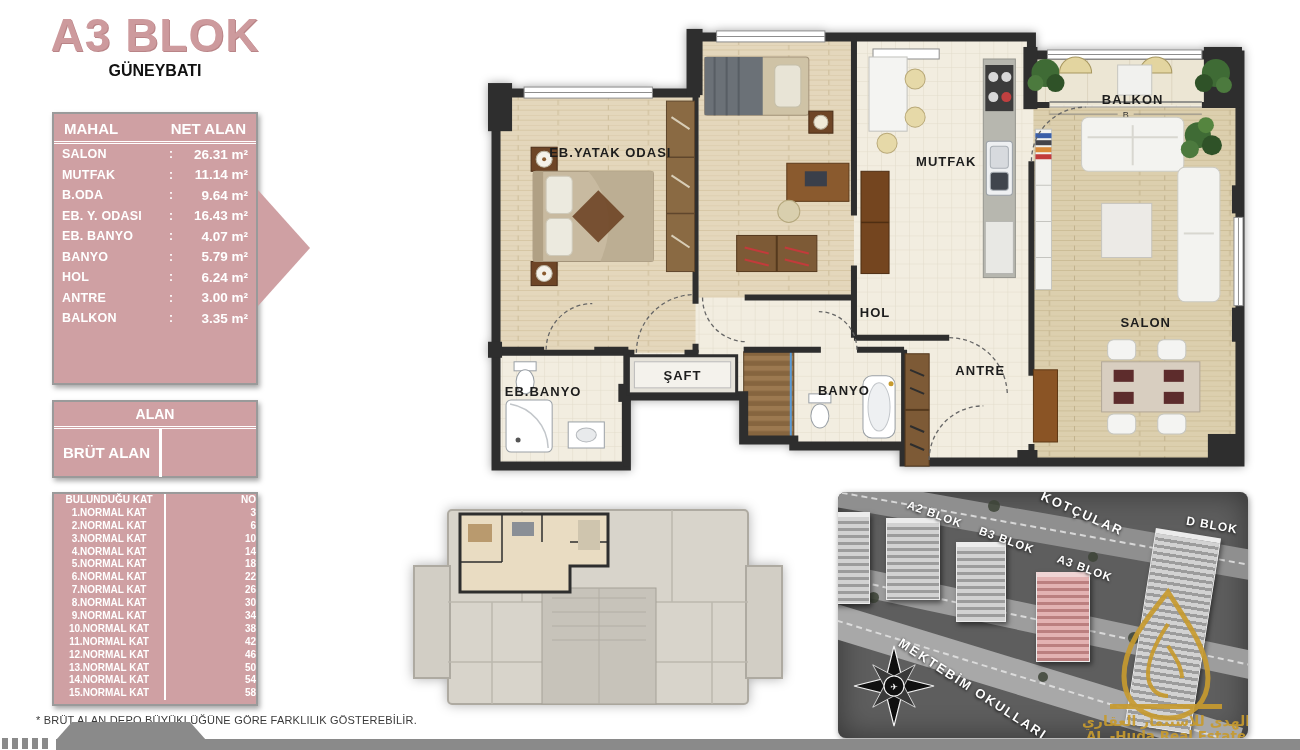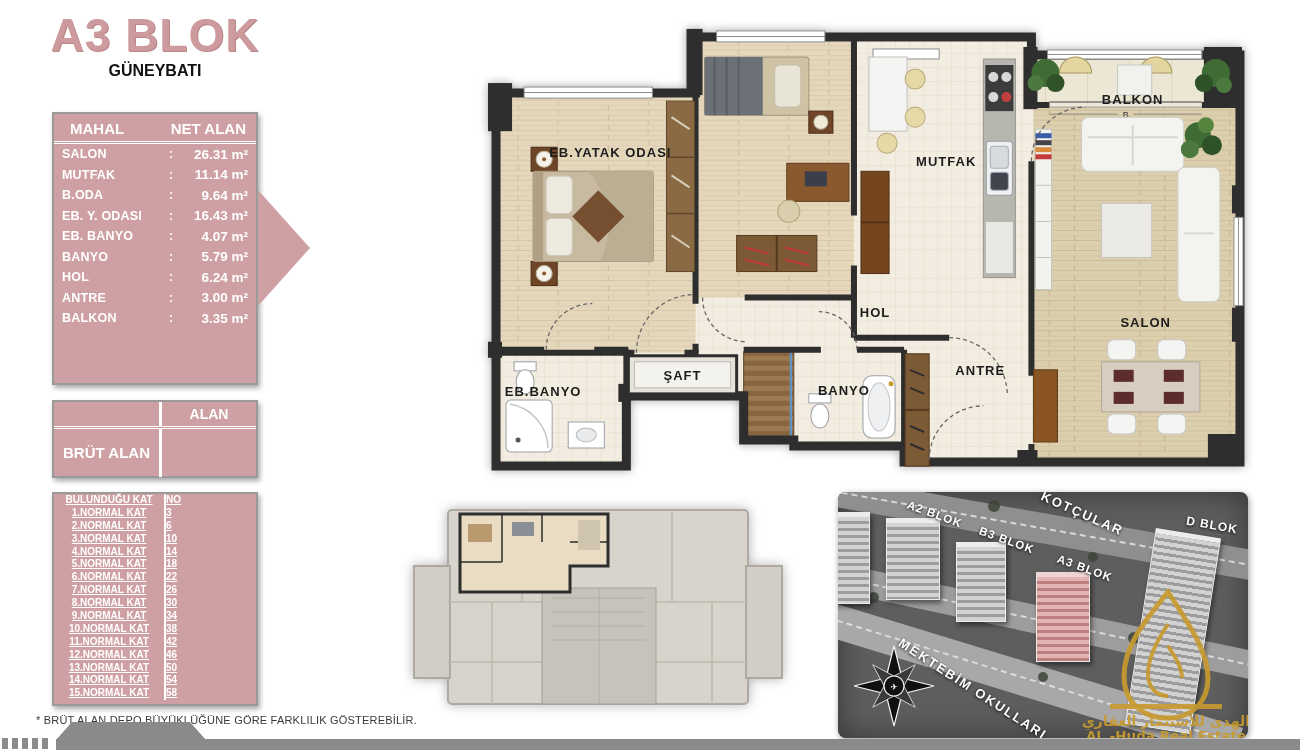--- a/index.html
+++ b/index.html
@@ -7,39 +7,39 @@
         font-family:"Liberation Sans","DejaVu Sans",sans-serif;}
   
   .title-block{position:absolute;left:30px;top:12px;width:250px;text-align:center;}
   .title-main{font-size:46px;line-height:46px;font-weight:bold;letter-spacing:1px;color:#cd9a9d;
               text-shadow:1px 1px 0 #b98487;}
   .title-sub{font-size:25px;line-height:26px;font-weight:bold;color:#cd9a9d;text-shadow:1px 1px 0 #b98487;}
   .title-orient{font-size:16px;font-weight:bold;color:#111;margin-top:4px;}
   .ptable{position:absolute;left:52px;width:206px;background:#cfa0a3;border:2px solid #9a9a9a;
           box-shadow:2px 3px 5px rgba(0,0,0,.35);color:#fff;box-sizing:border-box;}
   #net-table{top:112px;height:273px;}
-  #net-table .hd{display:flex;justify-content:space-between;padding:6px 10px 4px 16px;
+  #net-table .hd{display:flex;justify-content:space-between;padding:6px 10px 4px 10px;
                  font-weight:bold;font-size:15px;border-bottom:3px double #fff;}
   .net-row{display:flex;align-items:center;padding:0 8px;height:20.5px;font-weight:bold;}
   .net-row .lb{flex:1;font-size:12.5px;letter-spacing:.2px;}
   .net-row .cl{width:10px;font-size:12px;text-align:center;}
   .net-row .vl{width:72px;text-align:right;font-size:13.5px;}
   #net-arrow{position:absolute;left:258px;top:190px;width:52px;height:116px;background:#cfa0a3;
              clip-path:polygon(0 0,100% 50%,0 100%);filter:drop-shadow(2px 2px 2px rgba(0,0,0,.4));}
   #brut-table{top:400px;height:78px;font-weight:bold;}
   #brut-table .row{display:flex;}
   #brut-table .c1{width:108px;border-right:3px solid #fff;box-sizing:border-box;}
   #brut-table .c2{flex:1;text-align:center;}
-  #brut-table .hrow{height:24px;line-height:24px;font-size:14px;border-bottom:3px double #fff;}
+  #brut-table .hrow{height:24px;line-height:24px;font-size:14px;border-bottom:3px double #fff;flex-direction:column;}
   #brut-table .brow{height:48px;line-height:48px;font-size:15px;gap:29px;}
   #brut-table .brow .c1{text-align:center;}
   #kat-table{top:492px;height:214px;font-weight:bold;font-size:10px;}
-  .kat-row{display:flex;height:12.9px;line-height:12.9px;text-decoration:underline;}
+  .kat-row{display:flex;height:12.9px;line-height:12.9px;}
   .kat-row .c1{width:112px;text-align:center;border-right:2px solid #fff;box-sizing:border-box;}
-  .kat-row .c2{flex:1;text-align:left;}
+  .kat-row .c2{flex:1;text-align:right;}
   #footnote{position:absolute;left:36px;top:714px;font-size:11px;color:#3a3a3a;letter-spacing:.2px;}
   
   #bottom-bar{position:absolute;left:56px;top:739px;width:1244px;height:11px;background:#8a8a8a;}
   #bottom-trapezoid{position:absolute;left:56px;top:722px;width:150px;height:18px;background:#8a8a8a;
                     clip-path:polygon(0 100%,16px 0,calc(100% - 16px) 0,100% 100%);}
   .tick{position:absolute;top:738px;width:6px;height:11px;background:#8a8a8a;}
   
   #plan-wrap{position:absolute;left:488px;top:24px;width:762px;height:458px;}
   #plan-wrap svg{filter:drop-shadow(0 0 5px rgba(0,0,0,.35));}
   text.room-label{font-family:"Liberation Sans",sans-serif;font-size:13px;font-weight:bold;

